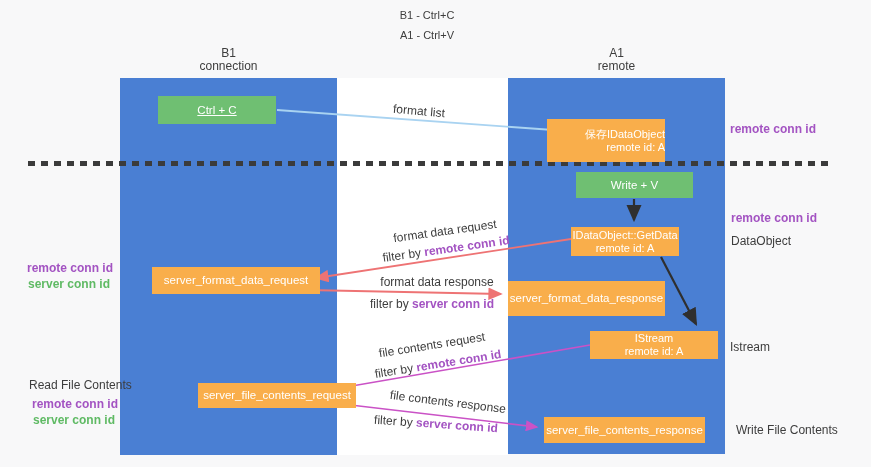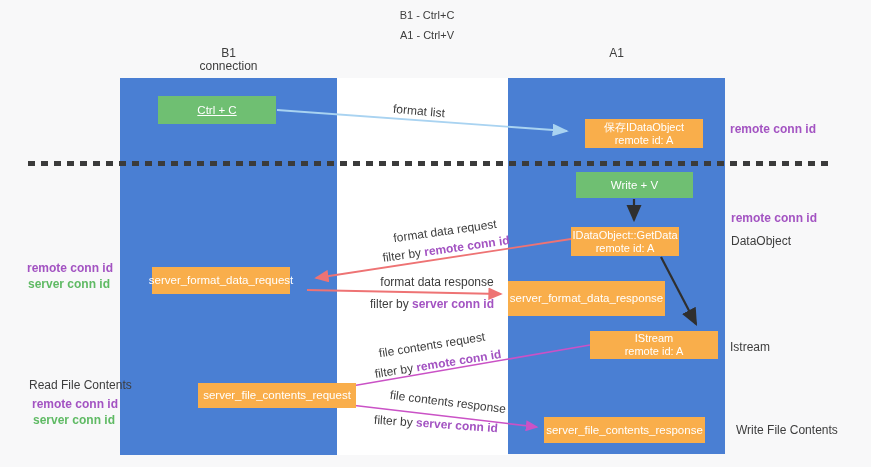--- a/index.html
+++ b/index.html
@@ -32,24 +32,24 @@
 
   .dashline{left:28px;top:161px;width:803px;height:5px;
     background:repeating-linear-gradient(to right,#3b3b3b 0 7px,transparent 7px 13px);}
 
   .box{display:flex;flex-direction:column;align-items:center;justify-content:center;
        color:#fff;text-align:center;font-size:11.5px;line-height:13px;white-space:nowrap;}
   .box.orange{background:var(--orange);}
   .box.green{background:var(--green);}
 
   .b-ctrlc{left:158px;top:96px;width:118px;height:28px;text-decoration:underline;}
-  .b-save{left:585px;top:119px;width:118px;height:29px;font-size:11px;}
+  .b-save{left:547px;top:119px;width:118px;height:43px;font-size:11px;align-items:flex-end;}
   .b-ctrlv{left:576px;top:172px;width:117px;height:26px;}
   .b-getdata{left:571px;top:227px;width:108px;height:29px;font-size:11px;}
-  .b-sfdreq{left:152px;top:267px;width:138px;height:27px;}
+  .b-sfdreq{left:152px;top:267px;width:168px;height:27px;}
   .b-sfdresp{left:508px;top:281px;width:157px;height:35px;}
   .b-istream{left:590px;top:331px;width:128px;height:28px;font-size:11px;}
   .b-sfcreq{left:150px;top:383px;width:158px;height:25px;margin-left:48px;}
   .b-sfcresp{left:544px;top:417px;width:161px;height:26px;}
 
   .sidelabel{font-size:12px;color:var(--ink);white-space:nowrap;}
   .sidelabel.purple{color:var(--purple);font-weight:bold;}
   .sidelabel.green{color:var(--greentext);font-weight:bold;}
 
   .flowlabel{font-size:12px;color:var(--ink);white-space:nowrap;transform:translate(-50%,-50%);}
@@ -66,20 +66,21 @@
     <div>B1 - Ctrl+C</div>
     <div>A1 - Ctrl+V</div>
   </div>
 
   <div class="abs colhead left">
     <div>B1</div>
     <div>connection</div>
   </div>
   <div class="abs colhead right">
     <div>A1</div>
+    <div>remote</div>
   </div>
 
   <div class="abs lane-mid"></div>
   <div class="abs pillar left"></div>
   <div class="abs pillar right"></div>
 
   <div class="abs dashline"></div>
 
   <svg class="abs arrows" width="871" height="467" viewBox="0 0 871 467">
     <defs>

